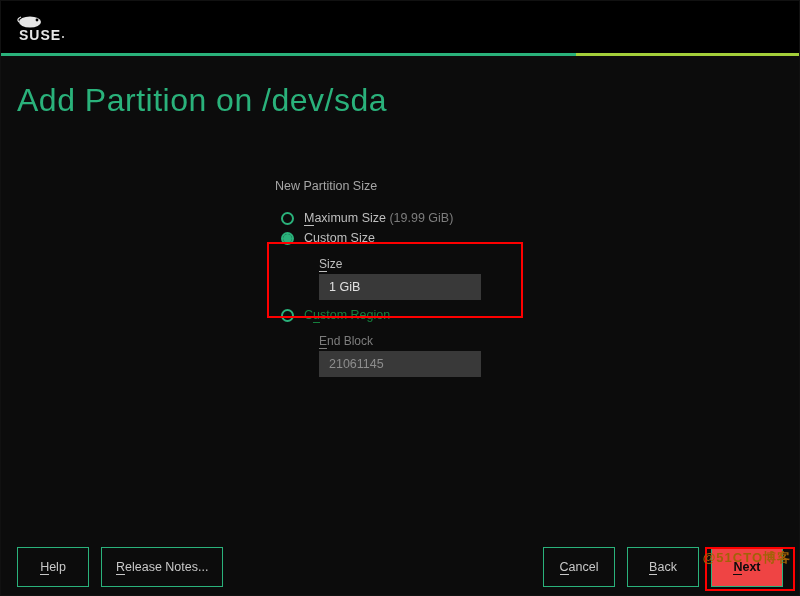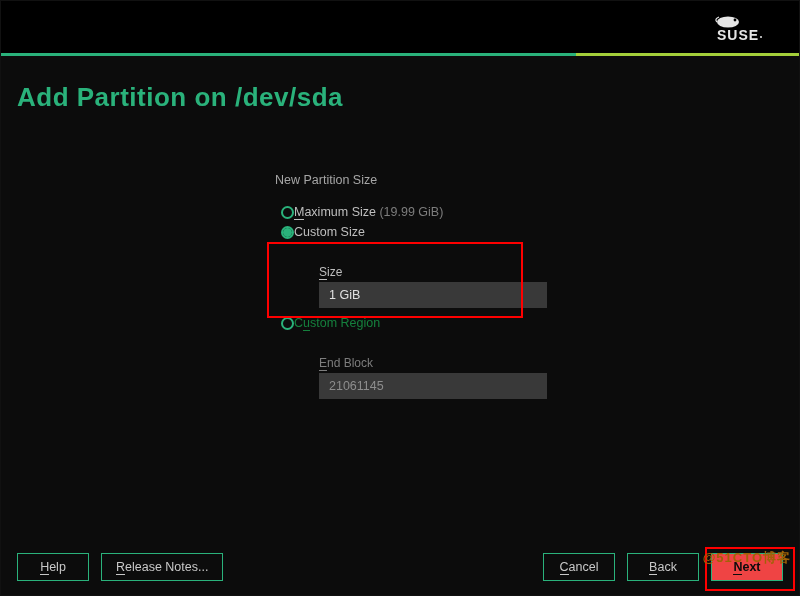--- a/index.html
+++ b/index.html
@@ -1,41 +1,41 @@
 <!DOCTYPE html>
 <html><head>
 <meta charset="utf-8">
 <style>
   * { box-sizing: border-box; margin: 0; padding: 0; }
   html, body { width: 800px; height: 596px; font-family: Arial, sans-serif; overflow: hidden; }
   .frame { width: 800px; height: 596px; background: #0c0c0c; border: 1px solid #111; position: relative; }
-  .topbar { height: 52px; background: #000; display: flex; align-items: center; padding: 0 14px; justify-content: flex-end; }
+  .topbar { height: 52px; background: #000; display: flex; align-items: center; padding: 0 14px; }
   .logo { display: flex; align-items: center; gap: 4px; }
   .logo svg { display: block; }
   .accent-line { height: 3px; background: linear-gradient(to right, #2ab27b 0%, #2ab27b 72%, #a4cf3a 72%, #a4cf3a 100%); }
   .content { position: absolute; top: 55px; left: 0; right: 0; bottom: 56px; padding: 26px 16px 0 16px; }
-  .page-title { color: #2ab27b; font-size: 26px; font-weight: 700; letter-spacing: 0.5px; }
+  .page-title { color: #2ab27b; font-size: 32px; font-weight: 400; letter-spacing: 0.5px; }
   .form-area { margin-top: 60px; margin-left: 258px; color: #a6a6a6; font-size: 12.5px; }
   .group-title { margin-bottom: 16px; }
   .radios { margin-left: 6px; }
-  .radio-row { display: flex; align-items: center; gap: 0; margin: 2px 0 2px 0; padding: 2px 0; }
+  .radio-row { display: flex; align-items: center; gap: 10px; margin: 2px 0 2px 0; padding: 2px 0; }
   .radio-dot { width: 13px; height: 13px; border-radius: 50%; border: 2px solid #2ab27b; display: inline-block; position: relative; flex: none; }
   .radio-dot.checked::after { content: ""; position: absolute; inset: 0; background: #2ab27b; border-radius: 50%; }
   .radio-label { color: #bfbfbf; }
   .radio-label.dim { color: #15803d; }
   .hint { color: #7d7d7d; }
-  .field-block { margin: 24px 0 6px 38px; }
+  .field-block { margin: 10px 0 6px 38px; }
   .field-label { font-size: 12px; color: #bfbfbf; margin-bottom: 3px; }
   .field-label.dim { color: #7d7d7d; }
-  .input { width: 228px; height: 26px; background: #393939; color: #cfcfcf; border: none; padding: 0 10px; font-size: 12.5px; display: flex; align-items: center; }
+  .input { width: 162px; height: 26px; background: #393939; color: #cfcfcf; border: none; padding: 0 10px; font-size: 12.5px; display: flex; align-items: center; }
   .input.disabled { color: #8d8d8d; }
   .red-box { position: absolute; border: 2px solid #ff0000; pointer-events: none; }
   .red1 { top: 186px; left: 266px; width: 256px; height: 76px; }
   .footer { position: absolute; left: 0; right: 0; bottom: 0; height: 56px; display: flex; align-items: center; justify-content: space-between; padding: 0 16px; }
-  .btn { height: 28px; background: #0c0c0c; border: 1px solid #2ab27b; color: #c8c8c8; font-size: 12.5px; padding: 0 14px; display: inline-flex; align-items: center; justify-content: center; cursor: pointer; }
+  .btn { height: 40px; background: #0c0c0c; border: 1px solid #2ab27b; color: #c8c8c8; font-size: 12.5px; padding: 0 14px; display: inline-flex; align-items: center; justify-content: center; cursor: pointer; }
   .btn.primary { width: 72px; }
   .btn.next { background: #ef4444; color: #0c0c0c; font-weight: bold; }
   .btn-group { display: flex; gap: 12px; }
   .red2 { position: absolute; right: 4px; bottom: 4px; width: 90px; height: 44px; border: 2px solid #ff0000; pointer-events: none; }
   .watermark { position: absolute; right: 8px; bottom: 28px; color: #a16207; font-size: 13px; letter-spacing: 1px; pointer-events: none; font-weight: bold; }
   .ul-h { border-bottom: 1px solid currentColor; }
 </style>
 </head>
 <body>
 

